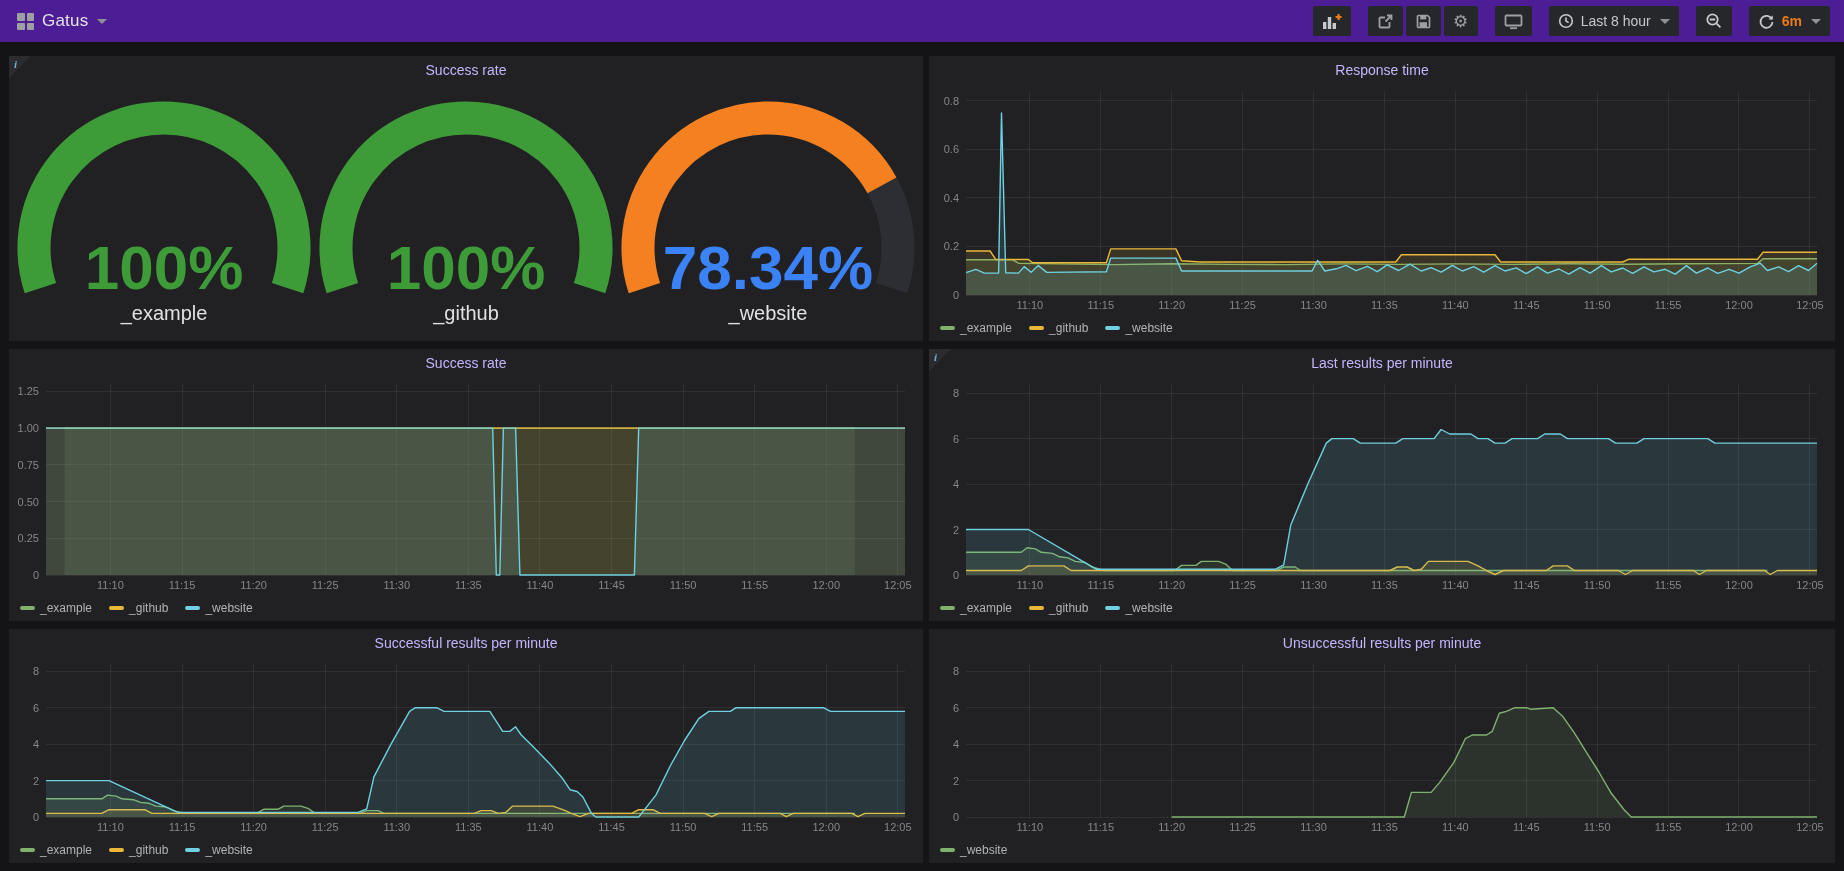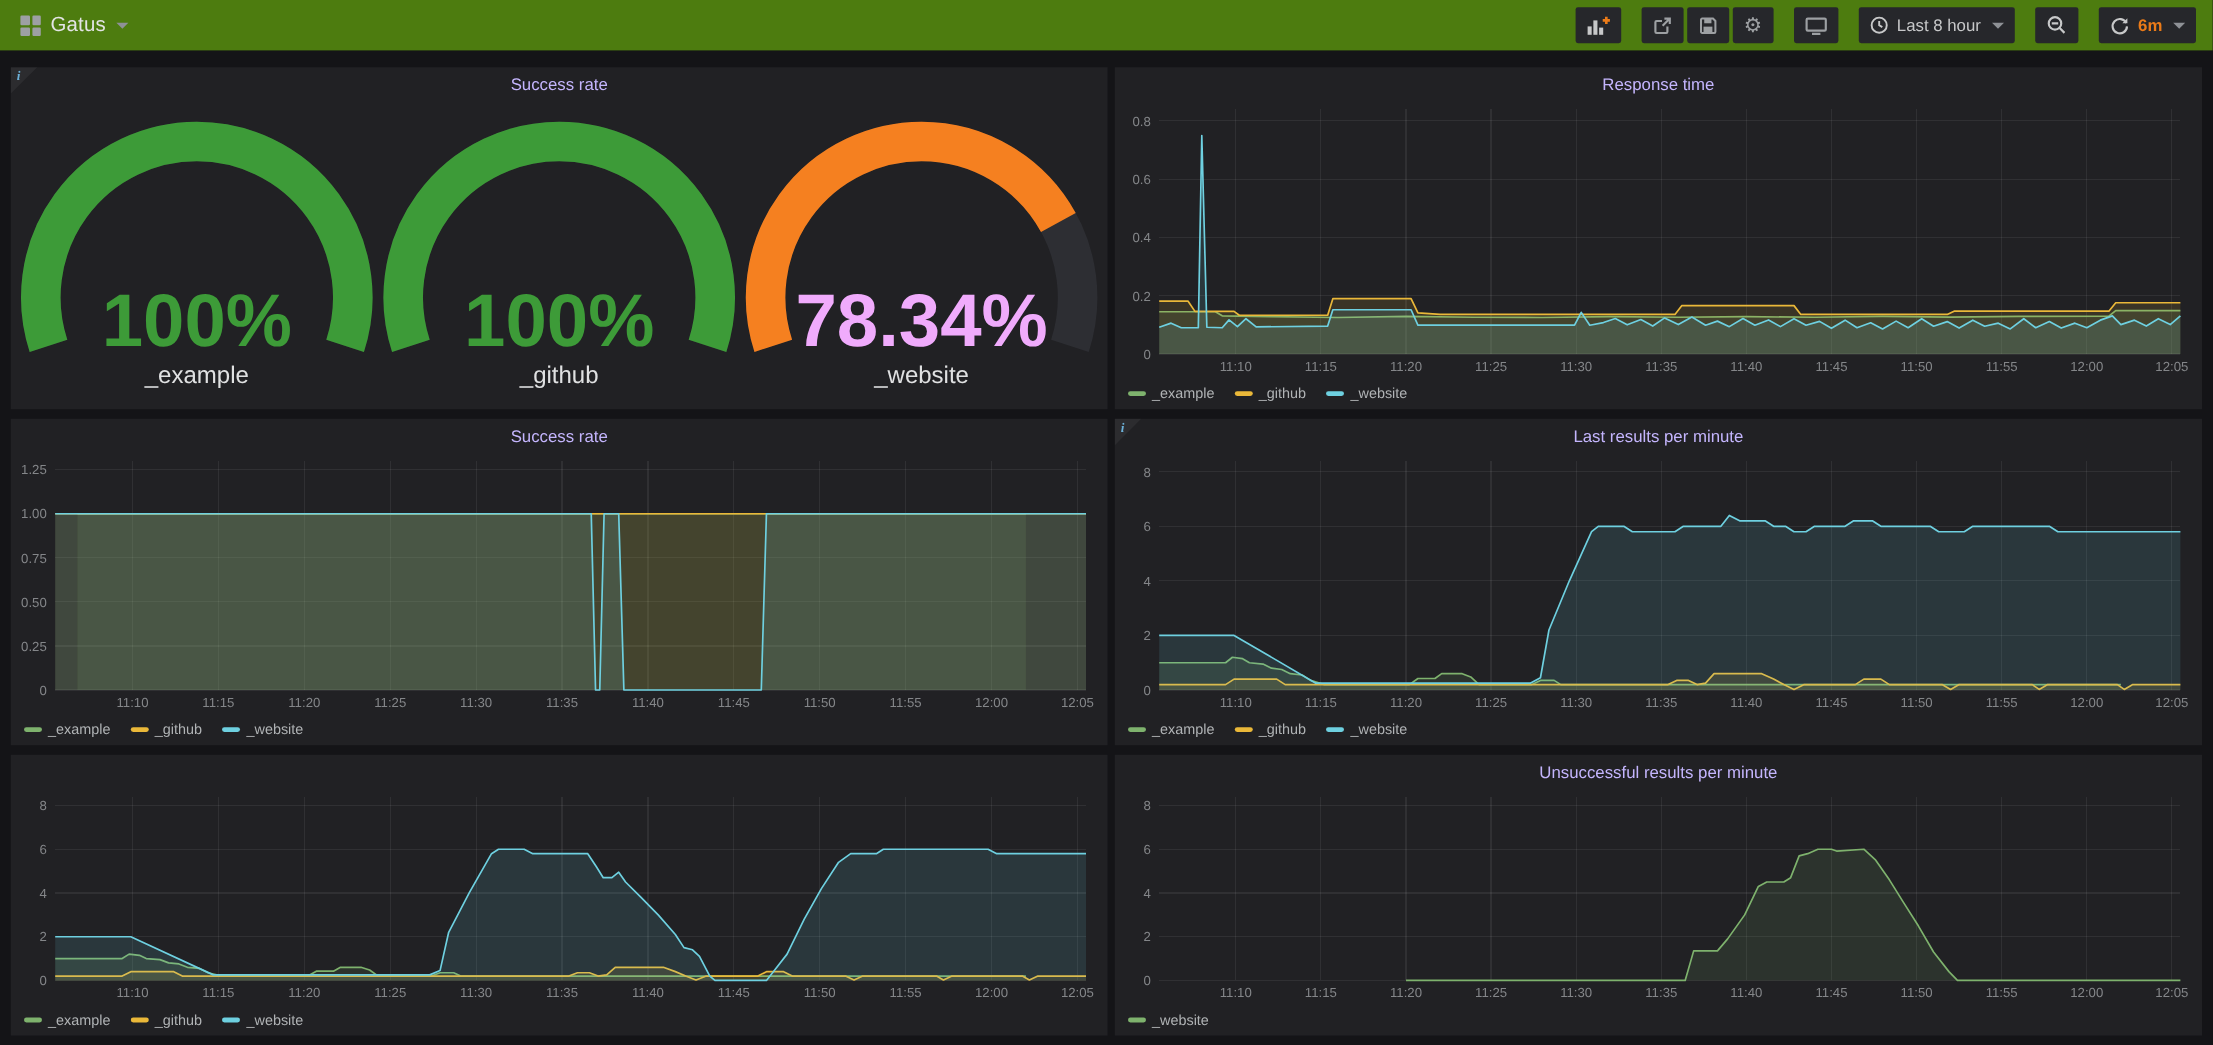--- a/index.html
+++ b/index.html
@@ -4,21 +4,21 @@
 <style>
   * { box-sizing: border-box; }
   html,body { margin:0; padding:0; }
   body {
     width:1844px; height:871px; overflow:hidden;
     background:#141417; color:#d8d9da;
     font-family:"Liberation Sans", sans-serif;
   }
   
   .navbar {
-    height:42px; background:#4d7c0f; display:flex; align-items:center;
+    height:42px; background:#4c1d95; display:flex; align-items:center;
     justify-content:space-between; padding:0 14px;
   }
   .nav-left { display:flex; align-items:center; gap:11px; }
   .nav-title { font-size:17px; font-weight:500; color:#e3e4e5; letter-spacing:.2px; }
   .caret {
     width:0; height:0; display:inline-block;
     border-left:5px solid transparent; border-right:5px solid transparent;
     border-top:5px solid #8e9196; margin-left:2px;
   }
   .nav-right { display:flex; align-items:center; }
@@ -173,21 +173,21 @@
               <path d="M26.4 202.2 A130 130 0 1 1 273.6 202.2" fill="none" stroke="#3d9b38" stroke-width="33" pathLength="100" stroke-dasharray="100 400"></path>
             </svg>
           <div class="gauge-value" style="color: rgb(61, 155, 56);">100%</div>
           <div class="gauge-label">_github</div>
         </div>
         <div class="gauge">
           <svg class="gauge-arc" viewBox="0 0 300 252">
               <path d="M26.4 202.2 A130 130 0 1 1 273.6 202.2" fill="none" stroke="#2d2e33" stroke-width="33"></path>
               <path d="M26.4 202.2 A130 130 0 1 1 273.6 202.2" fill="none" stroke="#f58020" stroke-width="33" pathLength="100" stroke-dasharray="78.34 400"></path>
             </svg>
-          <div class="gauge-value" style="color: #f0abfc;">78.34%</div>
+          <div class="gauge-value" style="color: #3b82f6;">78.34%</div>
           <div class="gauge-label">_website</div>
         </div>
       </div>
     </div>
   </div>
 
   <div class="panel">
     <div class="panel-header">Response time</div>
     <div class="panel-body">
       <div class="chart-wrap">
@@ -377,20 +377,21 @@
           </span>
           <span class="legend-item">
             <span class="legend-swatch" style="background: rgb(110, 208, 224);"></span>
             <span>_website</span>
           </span>
         </div>
     </div>
   </div>
 
   <div class="panel">
+    <div class="panel-header">Successful results per minute</div>
     <div class="panel-body">
       <div class="chart-wrap">
           <svg class="chart" viewBox="0 0 914 181">
             <line x1="101.425" x2="101.425" y1="8" y2="161" stroke="rgba(255,255,255,0.07)" shape-rendering="crispEdges"></line>
             <text x="101.425" y="175" fill="#848689" font-size="11" text-anchor="middle">11:10</text>
             <line x1="173.00833333333333" x2="173.00833333333333" y1="8" y2="161" stroke="rgba(255,255,255,0.07)" shape-rendering="crispEdges"></line>
             <text x="173.00833333333333" y="175" fill="#848689" font-size="11" text-anchor="middle">11:15</text>
             <line x1="244.59166666666667" x2="244.59166666666667" y1="8" y2="161" stroke="rgba(255,255,255,0.07)" shape-rendering="crispEdges"></line>
             <text x="244.59166666666667" y="175" fill="#848689" font-size="11" text-anchor="middle">11:20</text>
             <line x1="316.175" x2="316.175" y1="8" y2="161" stroke="rgba(255,255,255,0.07)" shape-rendering="crispEdges"></line>

